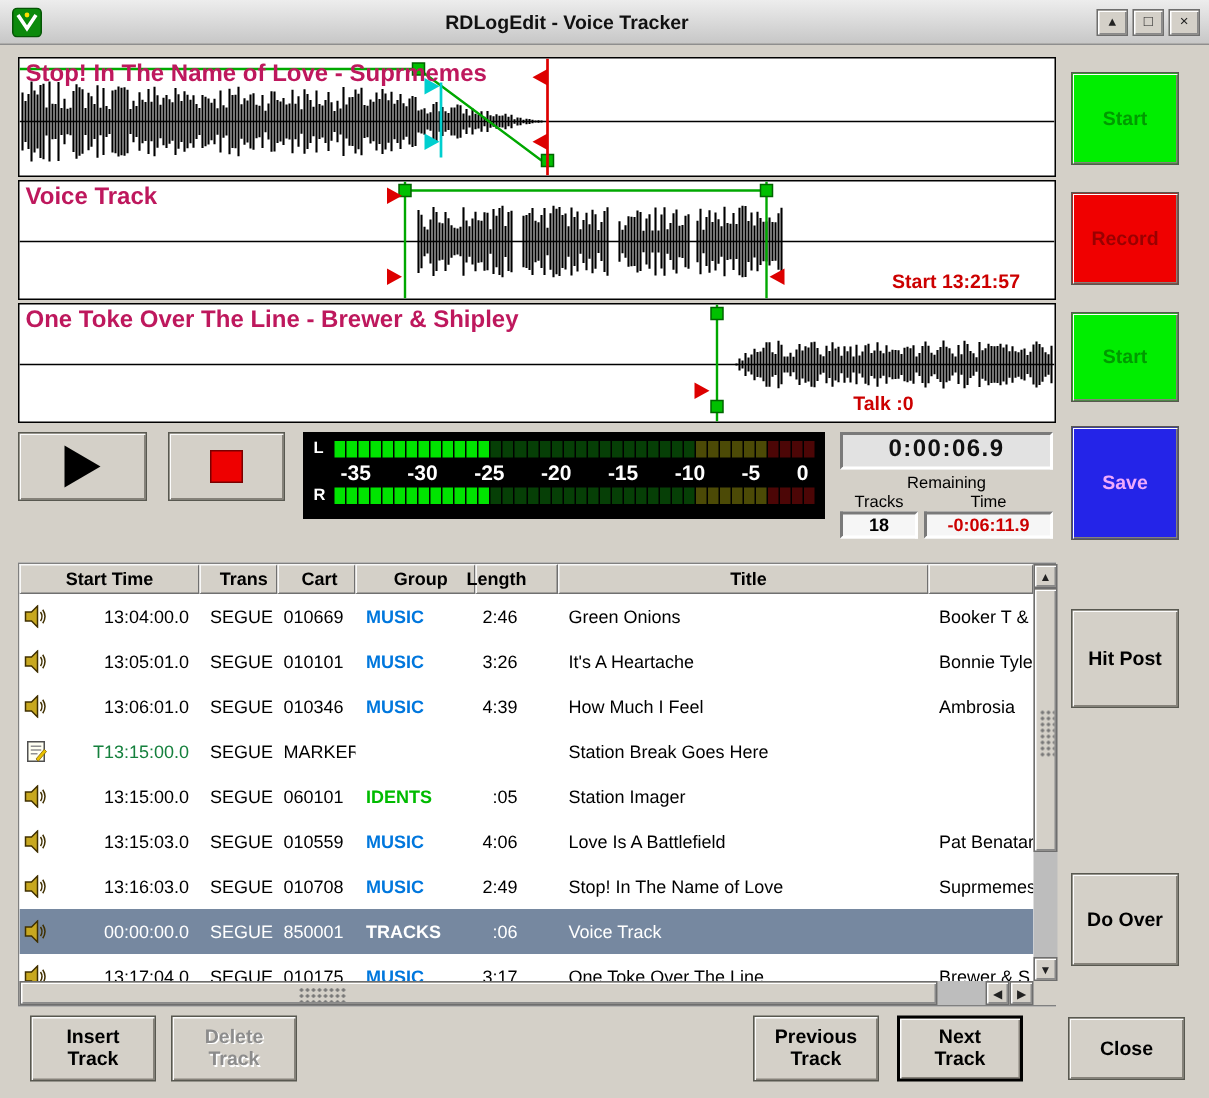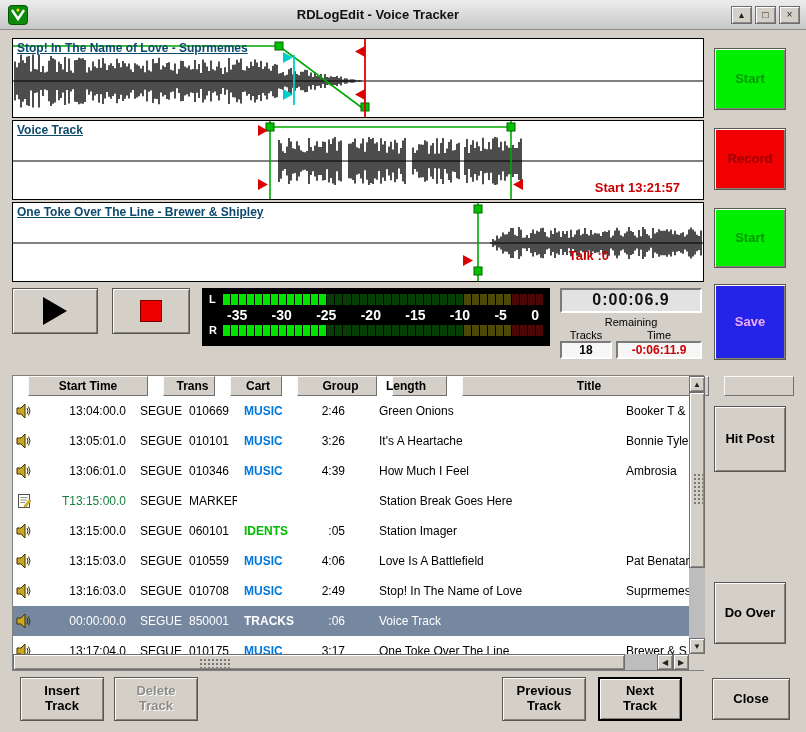--- a/index.html
+++ b/index.html
@@ -17,21 +17,21 @@
     box-shadow:inset 1px 1px 0 #fff, inset -1px -1px 0 #8a8a8a;
     font-size:10px; line-height:16px; text-align:center; color:#222; }
 
   
   .main { flex:1; display:flex; padding:8px 0 0 12px; }
   .left-col { width:692px; flex:0 0 692px; }
   .right-col { width:86px; flex:0 0 86px; padding-left:10px; }
 
   
   .track { position:relative; width:692px; height:80px; background:#fff; border:1px solid #000; margin-bottom:2px; }
-  .track-title { position:absolute; left:4px; top:2px; color:#0c4a6e; font-weight:bold; font-size:12px; z-index:3;text-decoration:underline; }
+  .track-title { position:absolute; left:4px; top:2px; color:#be185d; font-weight:bold; font-size:16px; z-index:3; }
   .track svg.wf, .track svg.overlay { position:absolute; left:0; top:0; width:690px; height:78px; }
   .track svg.overlay { z-index:2; }
   .annot { position:absolute; color:#cc0000; font-weight:bold; font-size:13px; z-index:3; }
   .axis { stroke:#000; stroke-width:1; }
   .fade { stroke:#00a800; stroke-width:1.6; fill:none; }
   .handle { fill:#00c000; stroke:#006400; stroke-width:1; }
   .cyanline { stroke:#00cfcf; stroke-width:1.8; }
   .cyantri { fill:#00cfcf; }
   .redline { stroke:#dd0000; stroke-width:1.8; }
   .redtri { fill:#dd0000; }
@@ -64,21 +64,21 @@
   .rem-grid { display:grid; grid-template-columns:52px 86px; column-gap:4px; margin-top:1px; }
   .rem-lab { text-align:center; font-size:11px; }
   .rem-field { border:2px solid; border-color:#7a7a7a #ffffff #ffffff #7a7a7a; background:#f6f6f6;
     font-size:12px; font-weight:bold; text-align:center; height:18px; line-height:14px; }
 
   
   .log-table { margin-top:16px; width:692px; border:1px solid #808080;
     display:grid; grid-template-columns:676px 16px; grid-template-rows:20px 258px 16px; background:#fff; }
   .thead { grid-column:1; grid-row:1; display:flex; }
   .th { background:#d4d0c8; border:1px solid; border-color:#f8f8f8 #707070 #707070 #f8f8f8;
-    font-weight:bold; font-size:12px; display:flex; align-items:center; justify-content:center;margin-left:15px; }
+    font-weight:bold; font-size:12px; display:flex; align-items:center; justify-content:center; }
   .tbody { grid-column:1; grid-row:2; background:#fff; overflow:hidden; }
   .trow { display:flex; height:30px; align-items:center; font-size:12px; color:#000; background:#fff; }
   .trow.selected { background:#7688a0; color:#fff; }
   .tc { overflow:hidden; white-space:nowrap; }
   .c-time { width:120px; flex:0 0 120px; display:flex; align-items:center; }
   .c-time .row-icon { width:16px; height:16px; margin-left:3px; flex:0 0 16px; }
   .c-time .time-text { flex:1; text-align:right; padding-right:7px; }
   .c-trans { width:52px; flex:0 0 52px; padding-left:7px; }
   .c-cart { width:52px; flex:0 0 52px; padding-left:4px; }
   .c-group { width:80px; flex:0 0 80px; padding-left:7px; font-weight:bold; }
@@ -185,21 +185,21 @@
         <svg class="wf" id="wf3" viewBox="0 0 690 78">
           <line class="axis" x1="0" y1="40" x2="690" y2="40"></line>
         <path d="M478 39.3L478 40.7M480 36.0L480 44.0M482 37.4L482 42.6M484 32.4L484 47.6M486 35.4L486 44.6M488 33.4L488 46.6M490 29.5L490 50.5M492 31.6L492 48.4M494 31.3L494 48.7M496 28.8L496 51.2M498 25.1L498 54.9M500 25.1L500 54.9M502 31.8L502 48.2M504 33.0L504 47.0M506 24.1L506 55.9M508 26.8L508 53.2M510 34.7L510 45.3M512 34.6L512 45.4M514 32.1L514 47.9M516 34.9L516 45.1M518 30.0L518 50.0M520 26.4L520 53.6M522 30.7L522 49.3M524 27.8L524 52.2M526 28.7L526 51.3M528 25.2L528 54.8M530 24.8L530 55.2M532 29.0L532 51.0M534 33.4L534 46.6M536 34.5L536 45.5M538 27.5L538 52.5M540 31.0L540 49.0M542 25.1L542 54.9M544 29.4L544 50.6M546 28.2L546 51.8M548 34.1L548 45.9M550 27.9L550 52.1M552 31.1L552 48.9M554 28.0L554 52.0M556 34.7L556 45.3M558 26.8L558 53.2M560 34.0L560 46.0M562 31.4L562 48.6M564 27.2L564 52.8M566 26.2L566 53.8M568 32.3L568 47.7M570 30.7L570 49.3M572 25.1L572 54.9M574 30.9L574 49.1M576 32.5L576 47.5M578 27.1L578 52.9M580 31.5L580 48.5M582 30.1L582 49.9M584 30.4L584 49.6M586 30.5L586 49.5M588 33.0L588 47.0M590 28.9L590 51.1M592 28.2L592 51.8M594 29.1L594 50.9M596 27.2L596 52.8M598 34.6L598 45.4M600 32.4L600 47.6M602 27.6L602 52.4M604 24.7L604 55.3M606 27.5L606 52.5M608 32.2L608 47.8M610 33.5L610 46.5M612 30.3L612 49.7M614 28.4L614 51.6M616 24.0L616 56.0M618 28.1L618 51.9M620 29.1L620 50.9M622 32.6L622 47.4M624 34.6L624 45.4M626 27.0L626 53.0M628 33.2L628 46.8M630 24.1L630 55.9M632 26.3L632 53.7M634 31.0L634 49.0M636 32.5L636 47.5M638 35.2L638 44.8M640 25.0L640 55.0M642 30.5L642 49.5M644 29.2L644 50.8M646 26.2L646 53.8M648 27.7L648 52.3M650 27.8L650 52.2M652 27.7L652 52.3M654 26.2L654 53.8M656 28.6L656 51.4M658 26.6L658 53.4M660 31.2L660 48.8M662 27.8L662 52.2M664 31.2L664 48.8M666 31.9L666 48.1M668 30.2L668 49.8M670 29.3L670 50.7M672 33.6L672 46.4M674 31.5L674 48.5M676 26.6L676 53.4M678 24.6L678 55.4M680 26.4L680 53.6M682 28.5L682 51.5M684 31.8L684 48.2M686 33.1L686 46.9M688 27.5L688 52.5" stroke="#000" stroke-width="1.4" fill="none"></path>
           </svg>
         <svg class="overlay" viewBox="0 0 690 78">
           <line class="fade" x1="465" y1="0" x2="465" y2="78"></line>
           <rect class="handle" x="461" y="2" width="8" height="8"></rect>
           <rect class="handle" x="461" y="64" width="8" height="8"></rect>
           <polygon class="redtri" points="450,52 460,57.5 450,63"></polygon>
         </svg>
-        <div class="annot" style="right:94px; bottom:18px">Talk :0</div>
+        <div class="annot" style="right:94px; bottom:5px">Talk :0</div>
       </div>
 
       <div class="transport">
         <div class="btn play-btn">
           <div class="play-icon"></div>
         </div>
         <div class="btn stop-btn">
           <div class="stop-icon"></div>
         </div>
 

